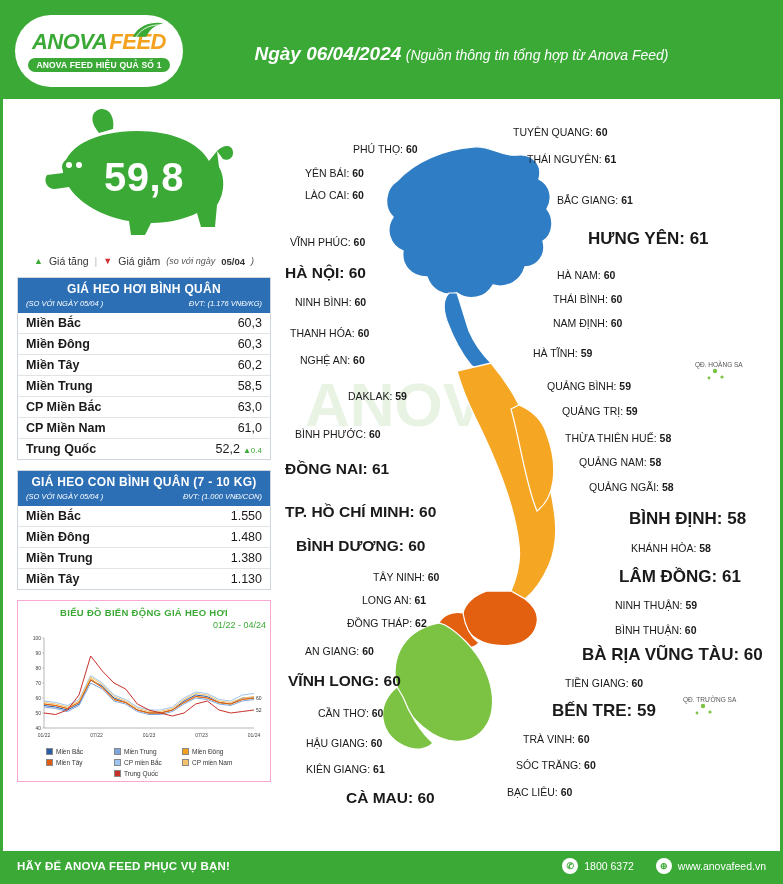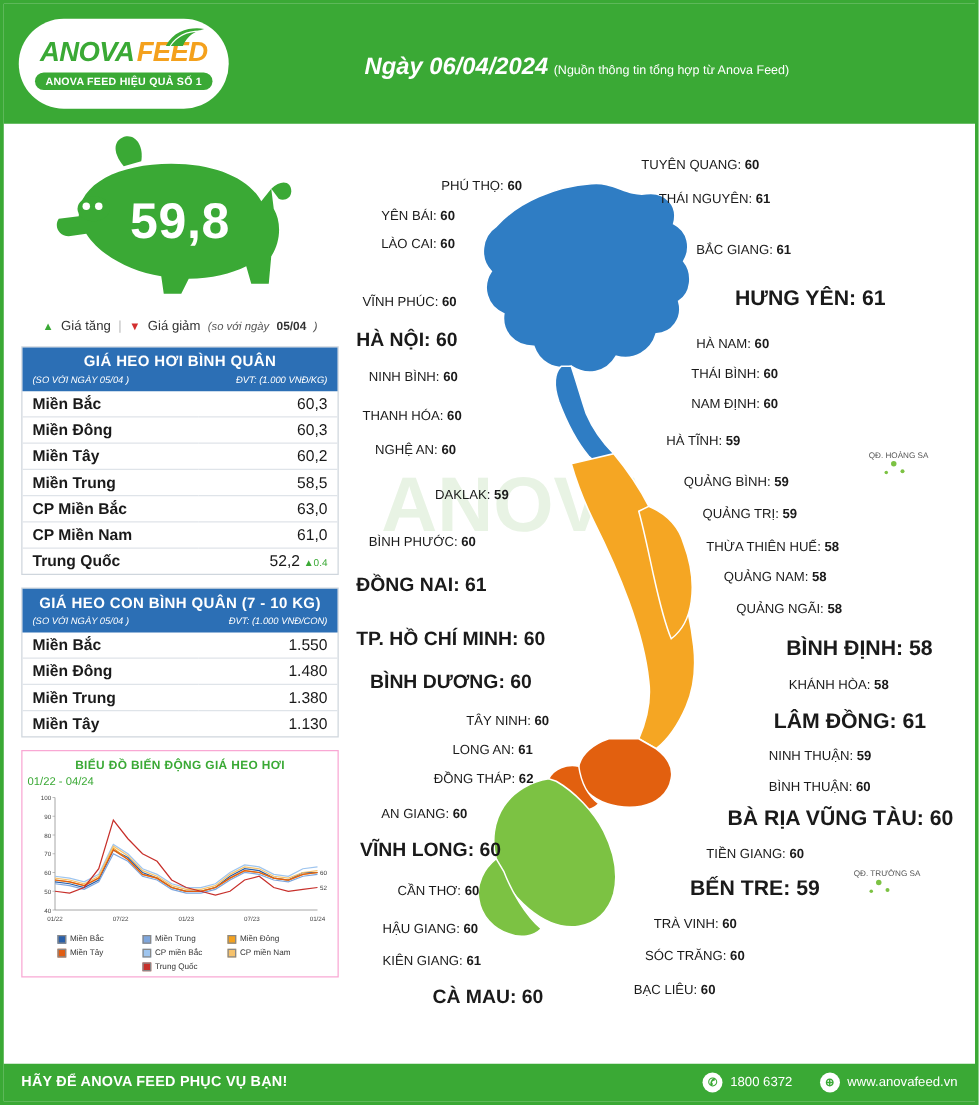--- a/index.html
+++ b/index.html
@@ -37,21 +37,21 @@
     margin-top:3px; background:#3aa935; color:#fff; font-size:8.5px; font-weight:bold;
     padding:2px 8px; border-radius:8px; letter-spacing:0.2px; white-space:nowrap;
   }
   .head-text { flex:1; text-align:center; color:#fff; padding-right:40px; }
   .head-title {
     font-size: 33px; font-weight: bold; letter-spacing:0.5px; line-height:1.1;
     text-shadow: 1px 1px 2px rgba(0,0,0,.15);
   }
   .head-sub { margin-top:6px; font-size:16px; }
   .head-date { font-weight:bold; font-style:italic; font-size:19px; }
-  .head-source { font-size:10px; }
+  .head-source { font-style:italic; font-size:14px; }
 
   
   .body-wrap { position:relative; height:755px; }
 
   
   .left { position:absolute; left:0; top:0; width:282px; height:755px; }
   .avg-title {
     text-align:center; color:#3aa935; font-size:11.5px; font-weight:bold;
     letter-spacing:0.6px; margin-top:14px;
   }
@@ -83,21 +83,21 @@
   table.price td {
     font-size:12.5px; padding:3px 8px; border-bottom:1px solid #dfe4e9;
   }
   table.price tr:last-child td { border-bottom:none; }
   table.price td.lab { font-weight:bold; color:#1a1a1a; }
   table.price td.val { text-align:right; width:44%; color:#1a1a1a; }
   .delta { color:#3aa935; font-size:8px; margin-left:3px; }
 
   .chart-card { margin: 10px 14px 0 14px; border:1px solid #f9a8d4; background:#fff; padding:6px 4px 4px; }
   .chart-title { text-align:center; color:#3aa935; font-size:9.5px; font-weight:bold; letter-spacing:0.3px;}
-  .chart-range { text-align:left; color:#3aa935; font-size:9px; margin-top:2px; }
+  .chart-range { text-align:right; color:#3aa935; font-size:9px; margin-top:2px; }
   .chart-area { position:relative; height:112px; margin-top:2px; }
   .chart-legend { display:flex; flex-wrap:wrap; justify-content:center; gap:4px 8px; margin-top:4px; padding:0 4px;}
   .cl-item { display:flex; align-items:center; gap:3px; font-size:6.5px; color:#333; width:60px;}
   .cl-sw { width:7px; height:7px; border:1px solid #888; display:inline-block; }
 
   
   .map { position:absolute; left:282px; top:0; right:0; height:755px; }
   .wm { position:absolute; color:#e8f3e4; font-weight:bold; pointer-events:none; }
   .lbl { position:absolute; white-space:nowrap; color:#1a1a1a; }
   .lbl .nm { }
@@ -174,21 +174,21 @@
         <span class="legend-note">(so với ngày</span>
         <span class="legend-date">05/04</span>
         <span class="legend-note">)</span>
       </div>
 
       <div class="card">
         <div class="card-head">
           <div class="t1">GIÁ HEO HƠI BÌNH QUÂN</div>
           <div class="t2">
             <span>(SO VỚI NGÀY 05/04 )</span>
-            <span>ĐVT: (1.000 VNĐ/KG)</span>
+            <span>ĐVT: (1.176 VNĐ/KG)</span>
           </div>
         </div>
         <table class="price">
           <tbody>
             <tr>
               <td class="lab">Miền Bắc</td>
               <td class="val">60,3</td>
             </tr>
             <tr>
               <td class="lab">Miền Đông</td>

